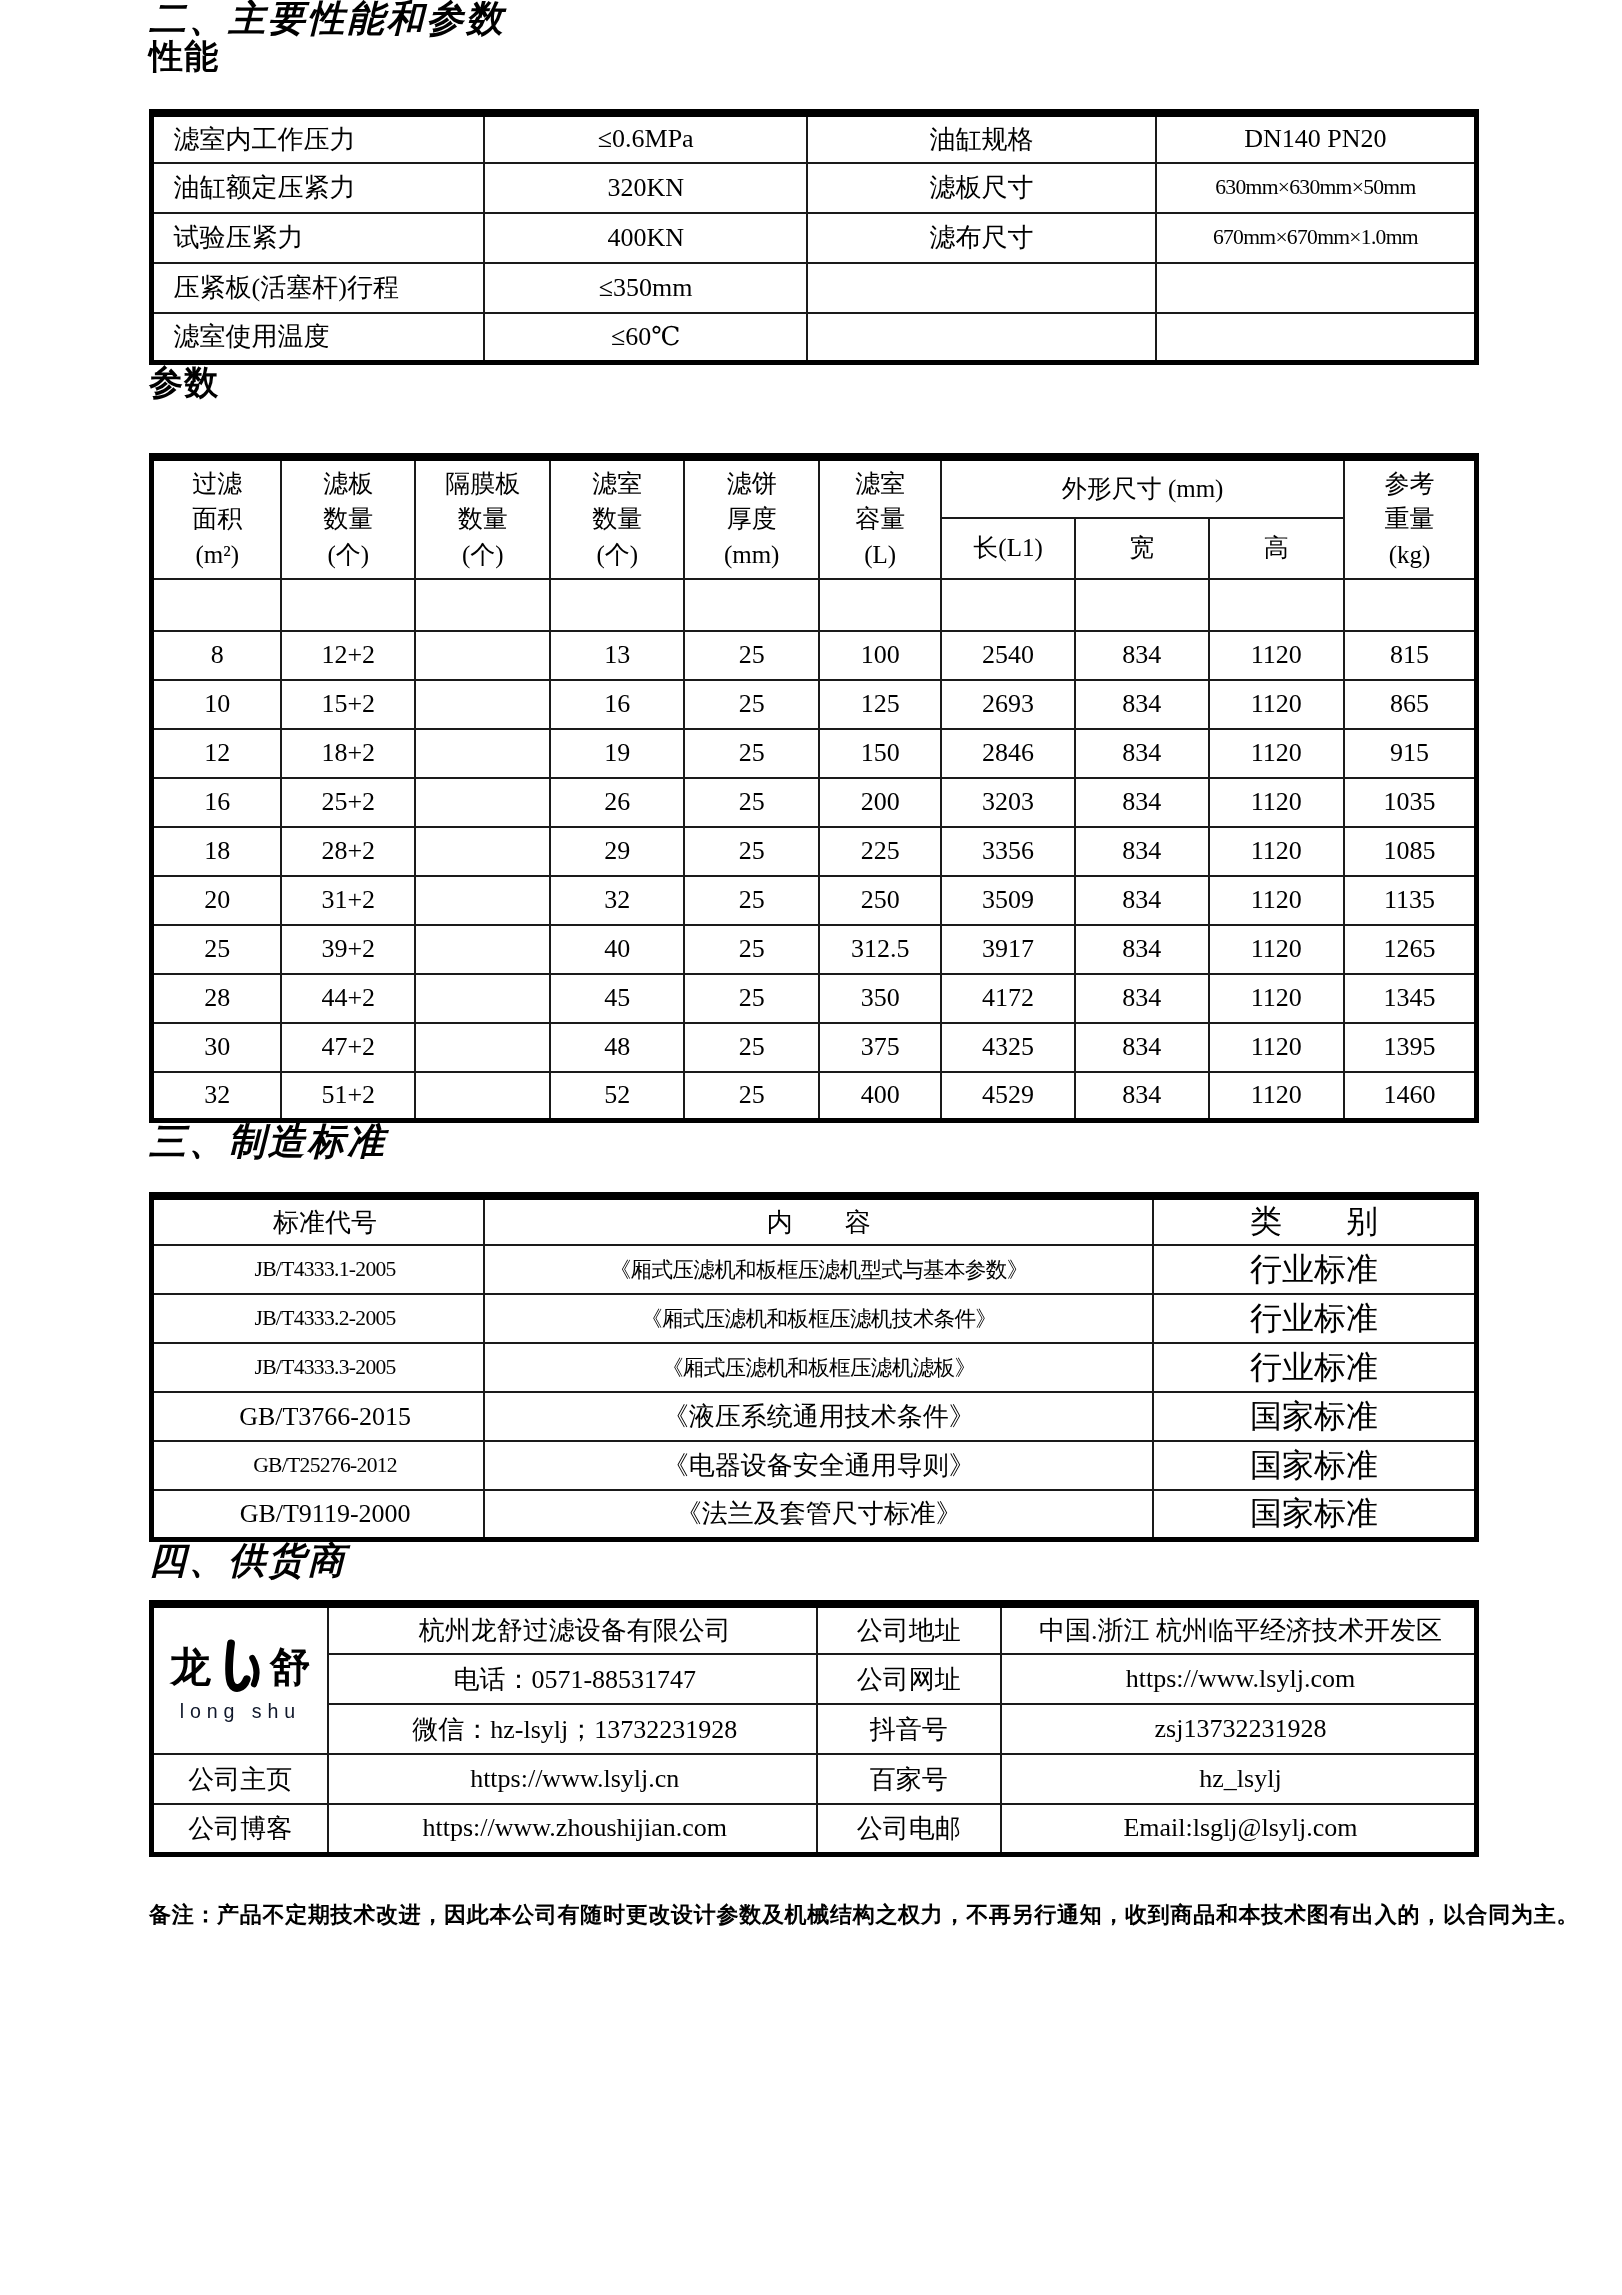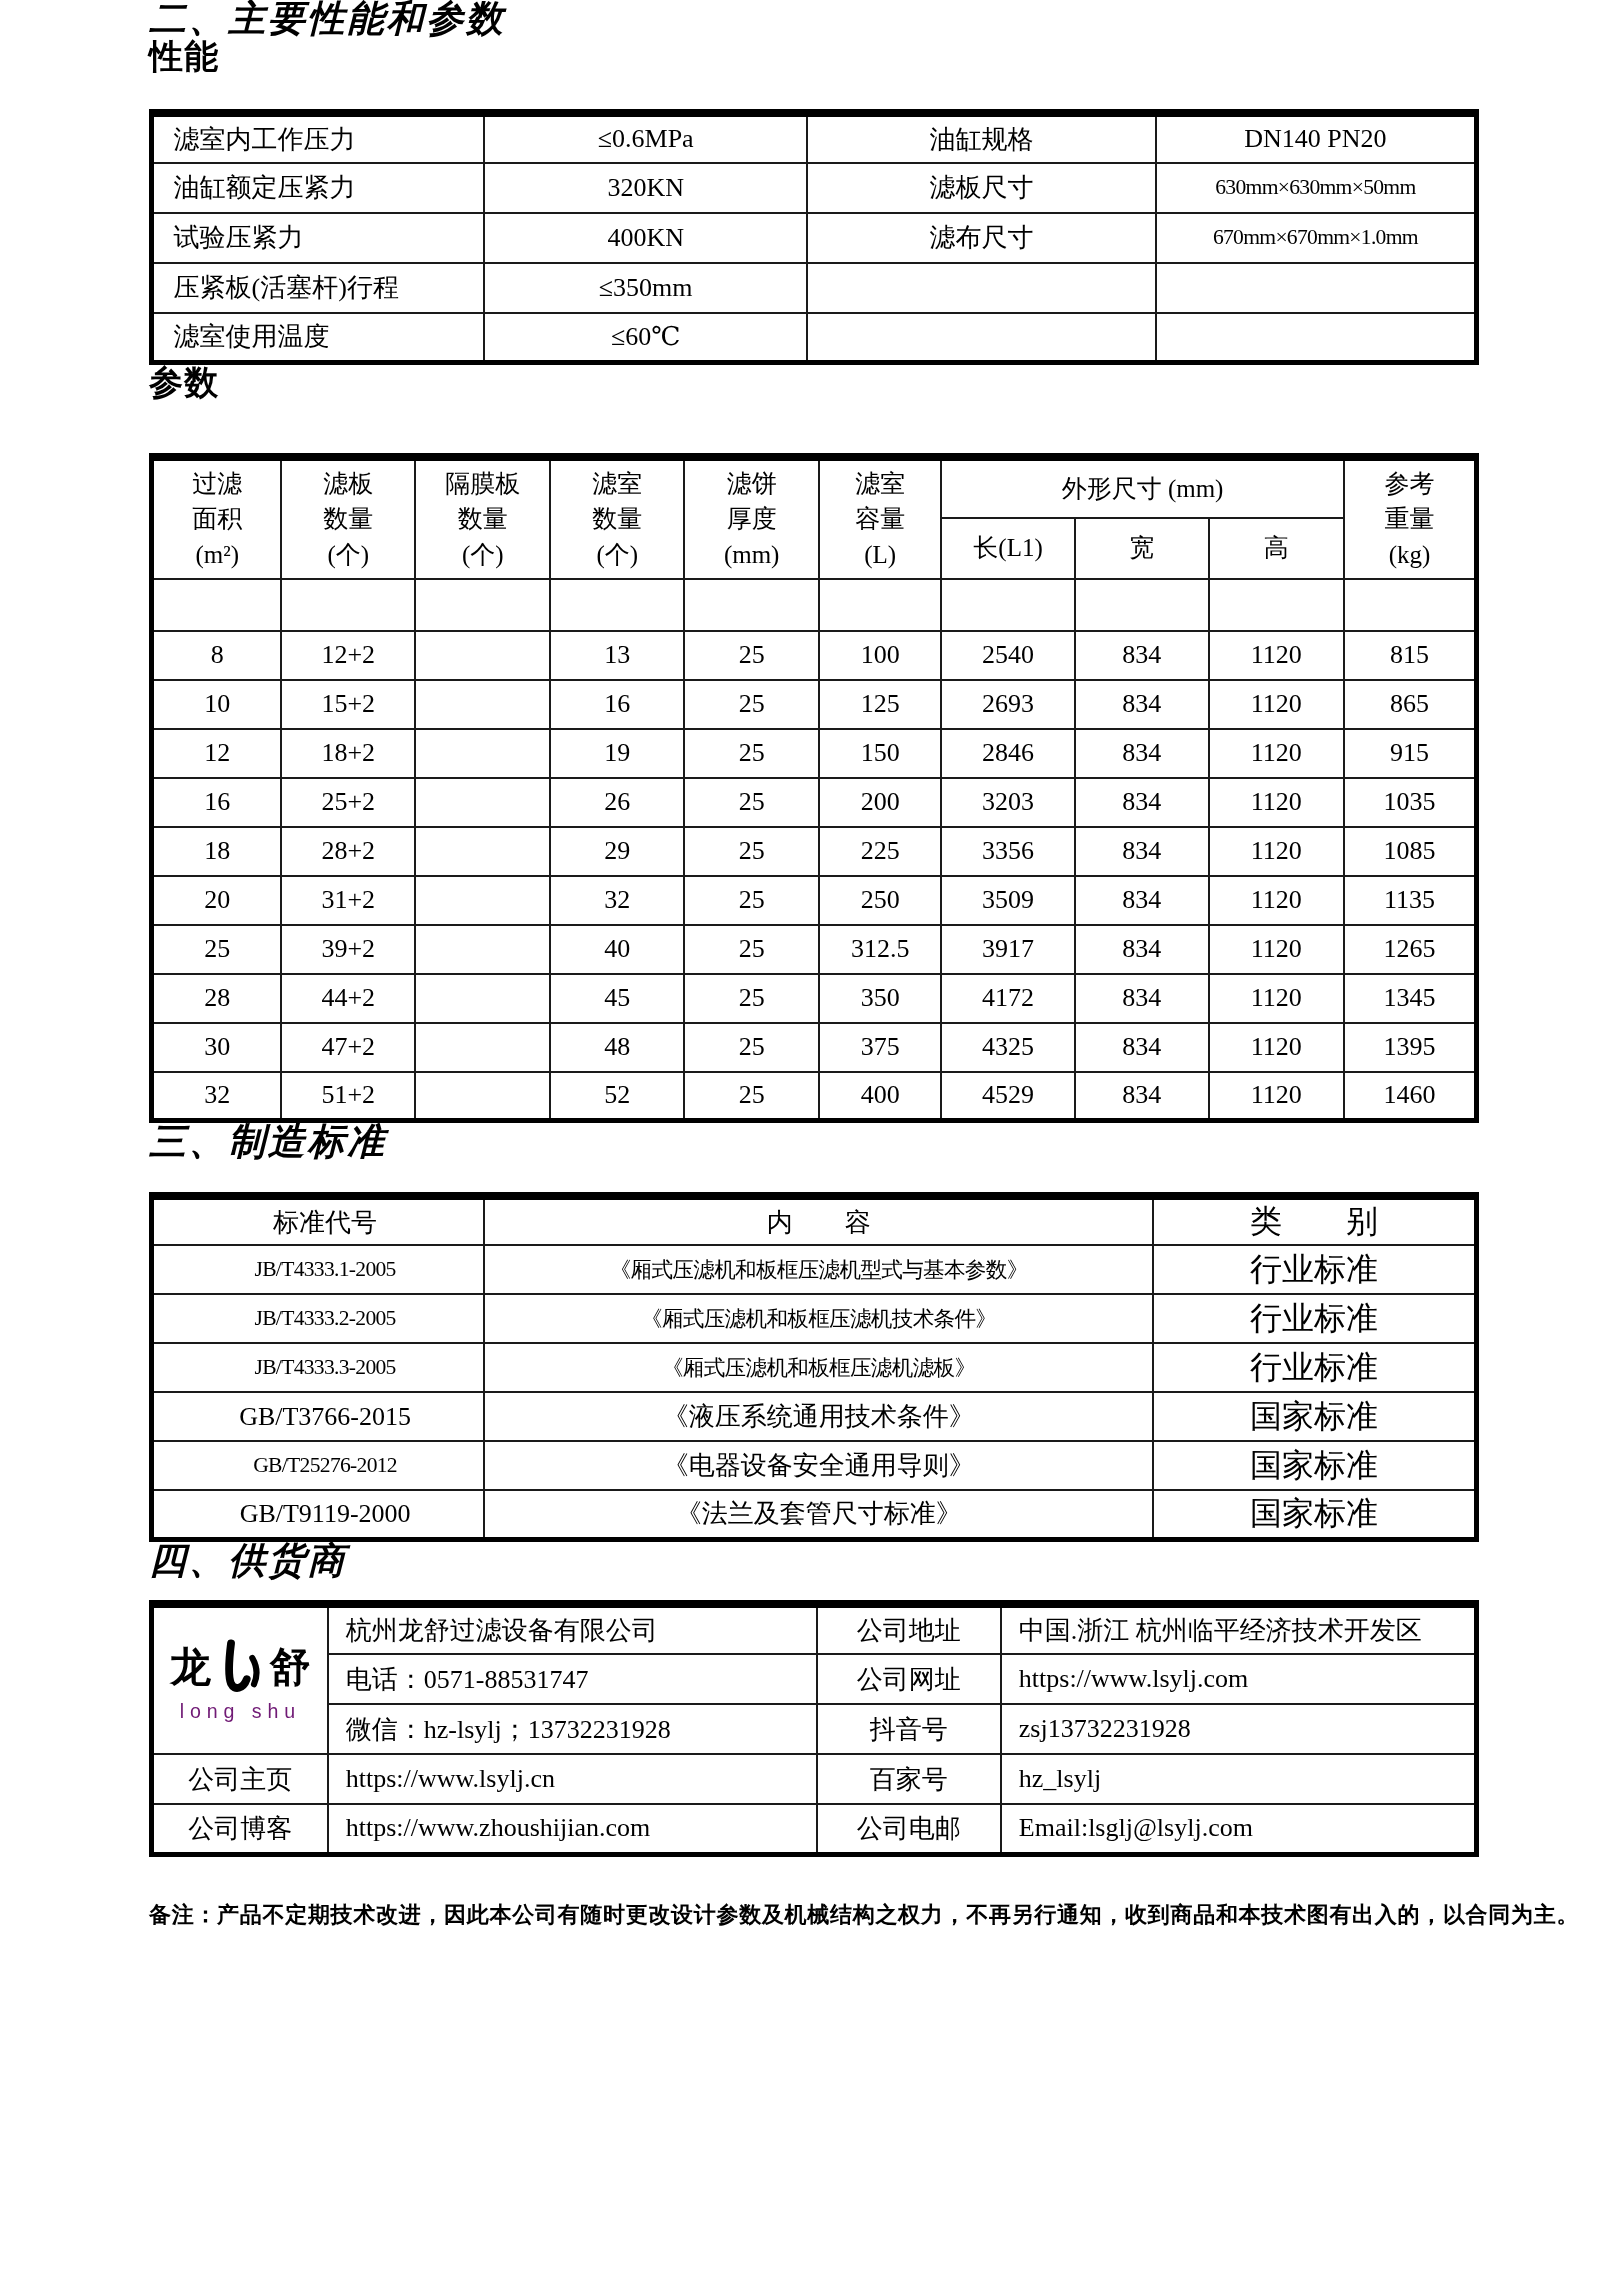--- a/index.html
+++ b/index.html
@@ -55,30 +55,30 @@
   table.params tr.spacer{height:52px;}
   table.params tbody.data tr{height:49px;}
 
   table.standards{margin-top:30px;}
   table.standards tr{height:49px;}
   table.standards td:first-child{text-align:center;padding-left:17px;}
   table.standards td:last-child{font-size:32px;}
 
   table.supplier{margin-top:19.6px;}
   table.supplier tr{height:50px;}
-  .cell-l{text-align:left;padding-left:17px;}
+  .cell-l{text-align:center;padding-left:9px;}
 
   .logo-cell{vertical-align:middle;}
   .logo-box{display:flex;flex-direction:column;align-items:center;justify-content:center;}
   .logo-line{display:flex;align-items:center;gap:1.3px;}
   .logo-char{font-size:41px;font-weight:700;line-height:1;}
   .logo-mark{width:56px;height:60px;display:block;}
   .logo-latin{
     font-family:"Liberation Sans","DejaVu Sans",sans-serif;
-    font-size:19.6px;letter-spacing:5.9px;margin-top:2.6px;color:#701a75;
+    font-size:19.6px;letter-spacing:5.9px;margin-top:2.6px;color:#0f172a;
   }
 
   .note{
     margin-top:43px;
     font-size:22px;font-weight:700;
     letter-spacing:0.7px;
     white-space:nowrap;
   }
   .pagenum{
     margin-top:22px;

